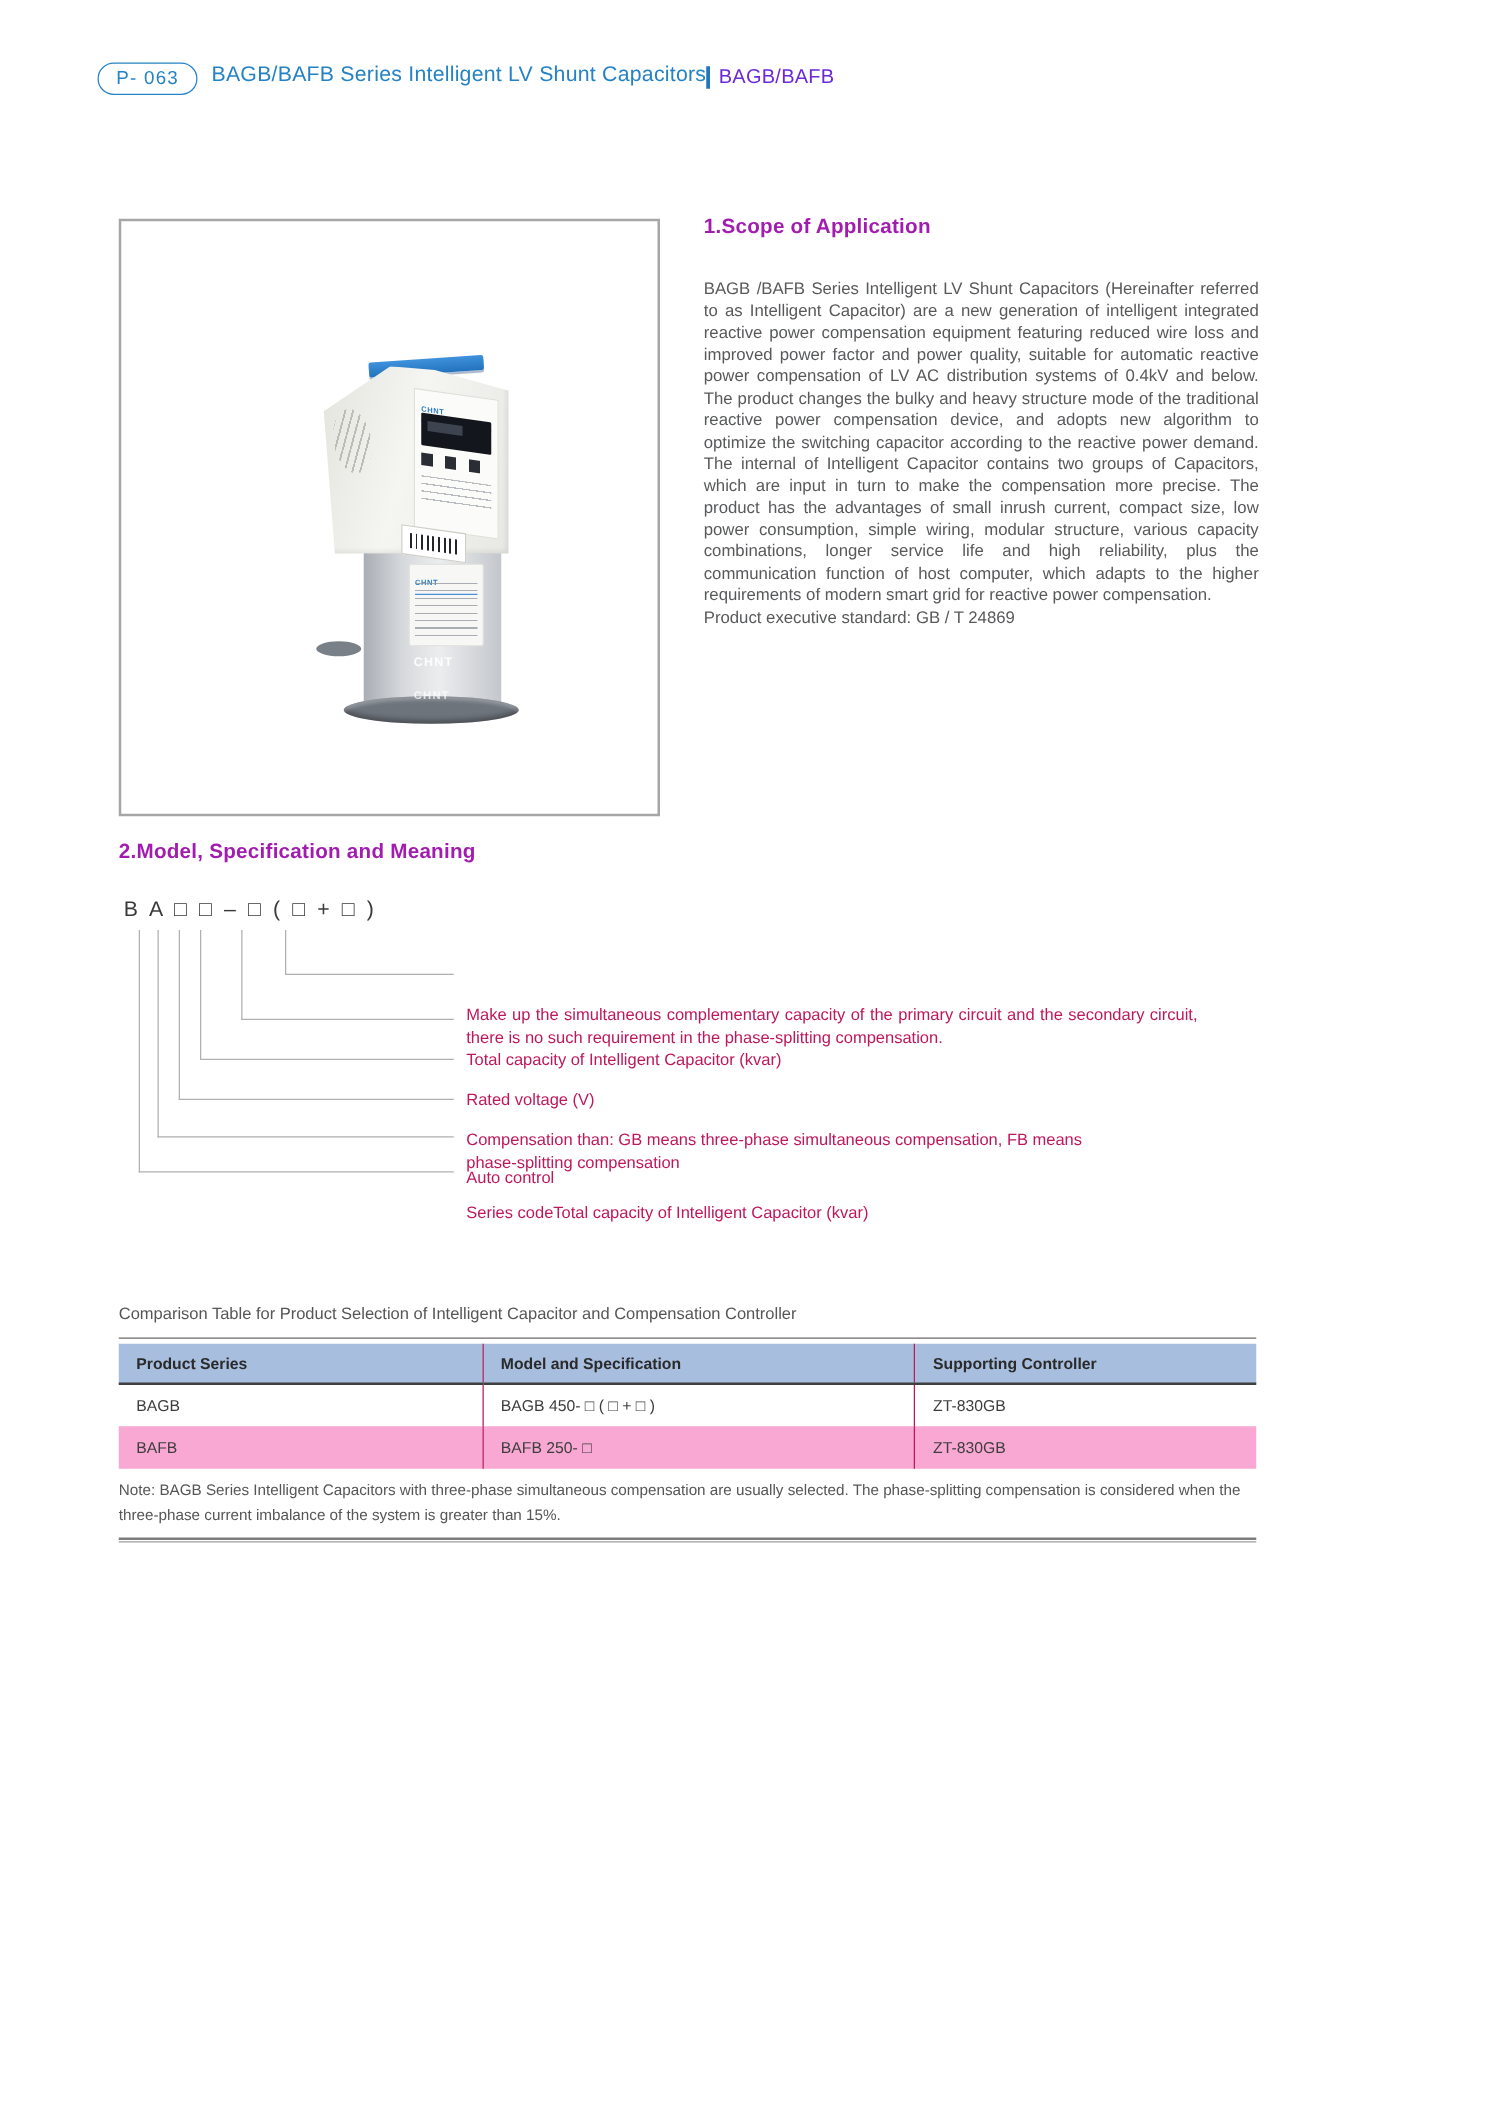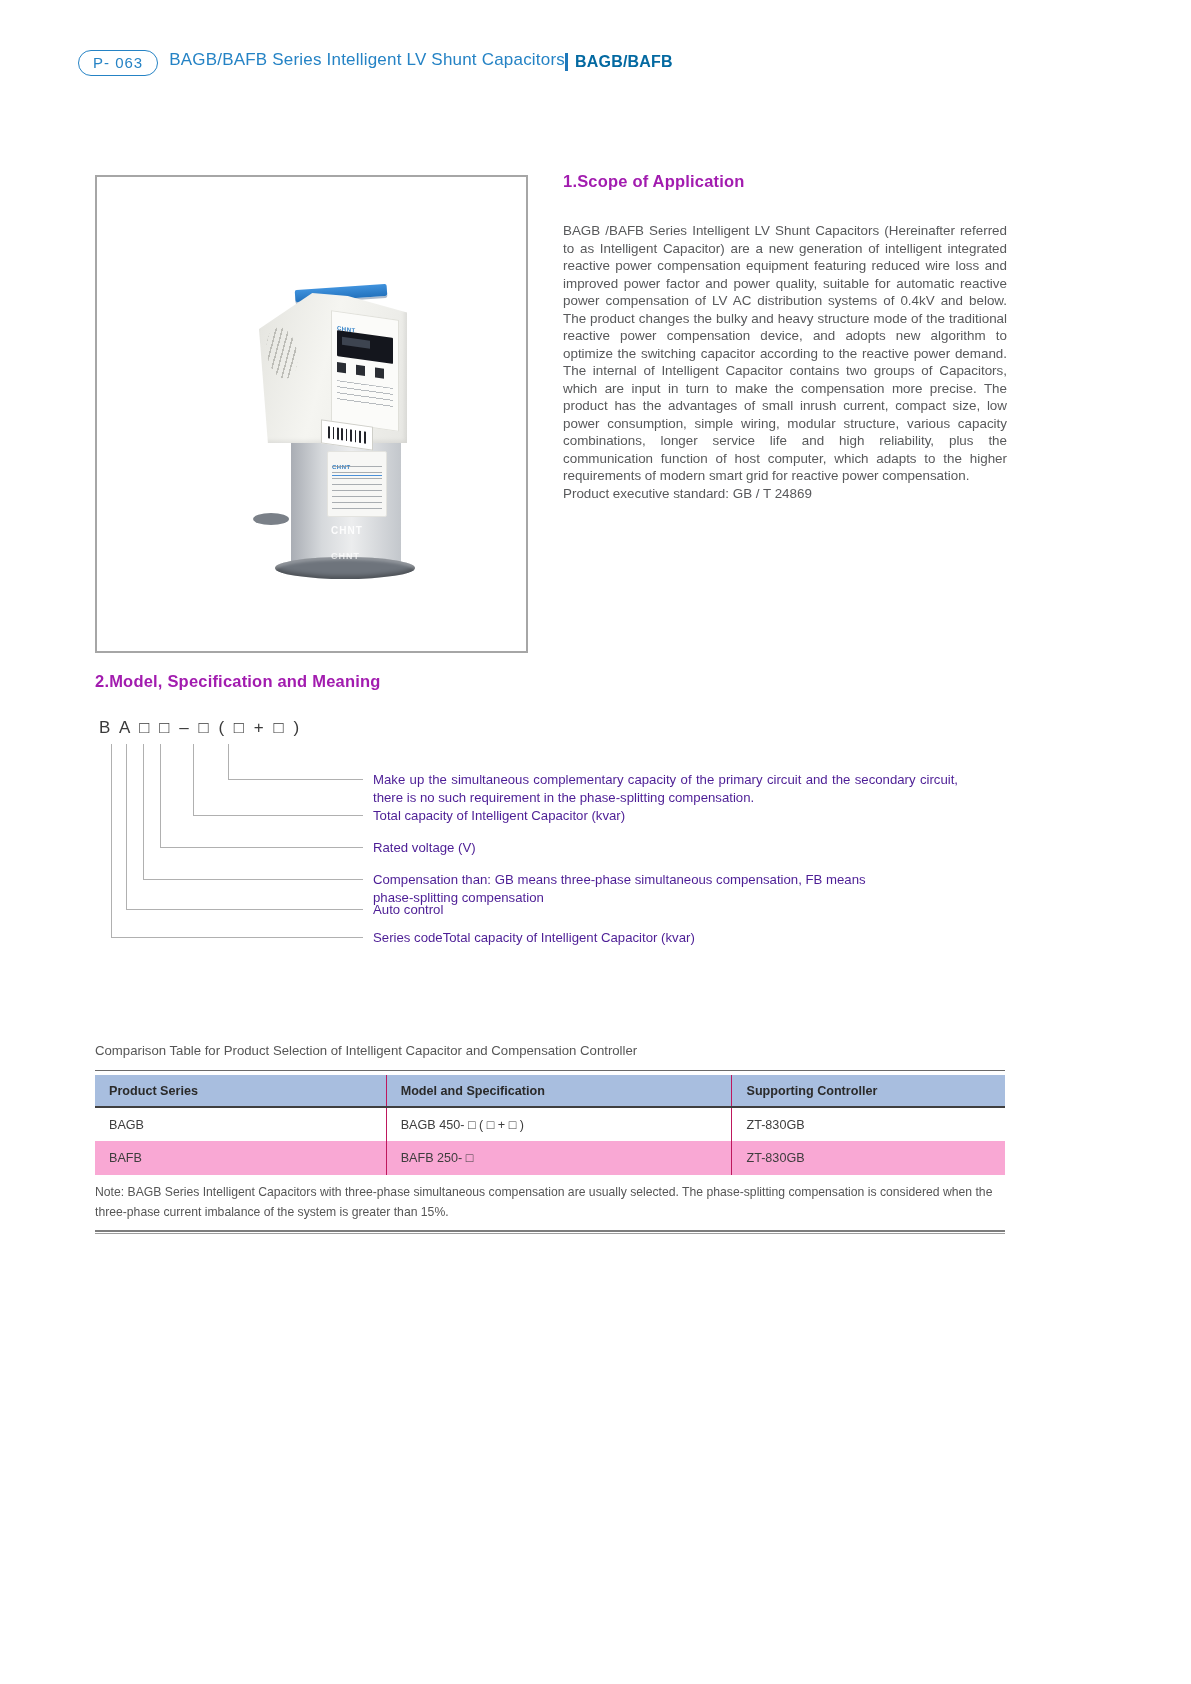--- a/index.html
+++ b/index.html
@@ -11,21 +11,21 @@
 
   
   .header { position:absolute; left:78px; top:50px; width:1040px; display:flex; align-items:flex-start; }
   .page-pill {
     display:inline-block; border:1.5px solid #2583c5; border-radius:14px;
     color:#2583c5; font-size:15px; padding:3px 14px 4px 14px; letter-spacing:1px; white-space:nowrap;
   }
   .doc-title { color:#2583c5; font-size:17px; margin-left:11px; letter-spacing:.2px; }
   .series-tag { position:absolute; left:487px; top:3px; display:flex; align-items:center; }
   .series-bar { width:3px; height:18px; background:#1e78bb; margin-right:7px; }
-  .series-label { color:#0369a1; font-size:16px; font-weight:bold; letter-spacing:.2px; }
+  .series-label { color:#6d28d9; font-size:16px; font-weight:normal; letter-spacing:.2px; }
 
   
   .img-box { position:absolute; left:95px; top:175px; width:433px; height:478px; border:2px solid #a6a6a6; background:#fff; }
   .product { position:absolute; left:138px; top:108px; width:215px; height:300px; }
   .p-handle { position:absolute; left:60px; top:2px; width:92px; height:12px; background:linear-gradient(180deg,#3f92dd,#2372bd); transform:rotate(-4deg); border-radius:2px; box-shadow:0 2px 0 rgba(20,60,110,.35); }
   .p-body { position:absolute; left:56px; top:150px; width:110px; height:128px; background:linear-gradient(90deg,#a9adb4 0%,#d6d9dc 28%,#ecedee 55%,#c3c7cc 100%); border-radius:2px; }
   .p-head { position:absolute; left:24px; top:8px; width:148px; height:150px;
     background:linear-gradient(105deg,#e4e4df 0%,#f5f5f1 45%,#e7e7e3 100%);
     clip-path:polygon(0 24%, 36% 0, 60% 2%, 100% 13%, 100% 100%, 6% 100%);
     box-shadow:inset -2px -2px 4px rgba(0,0,0,.08); }
@@ -66,21 +66,21 @@
   
   .diagram { position:absolute; left:95px; top:718px; width:910px; height:260px; color:#58595b; }
   .model-code { position:absolute; left:4px; top:0; font-size:17px; letter-spacing:2.5px; color:#3a3a3a; }
   .conn { position:absolute; border-left:1px solid #b0b0b0; border-bottom:1px solid #b0b0b0; top:26px; }
   .c1 { left:133px; width:135px; height:36px; }
   .c2 { left:98px;  width:170px; height:72px; }
   .c3 { left:65px;  width:203px; height:104px; }
   .c4 { left:48px;  width:220px; height:136px; }
   .c5 { left:31px;  width:237px; height:166px; }
   .c6 { left:16px;  width:252px; height:194px; }
-  .dlabel { position:absolute; left:278px; font-size:13.2px; line-height:17.5px; color:#4c1d95; }
+  .dlabel { position:absolute; left:278px; font-size:13.2px; line-height:17.5px; color:#be185d;margin-top:32px; }
   .l1 { top:53px; max-width:585px; text-align:justify; }
   .l2 { top:89px; }
   .l3 { top:121px; }
   .l4 { top:153px; max-width:495px; }
   .l5 { top:183px; }
   .l6 { top:211px; }
 
   
   .table-block { position:absolute; left:95px; top:1043px; width:910px; }
   .table-caption { color:#565656; font-size:13.2px; margin-bottom:12px; }

